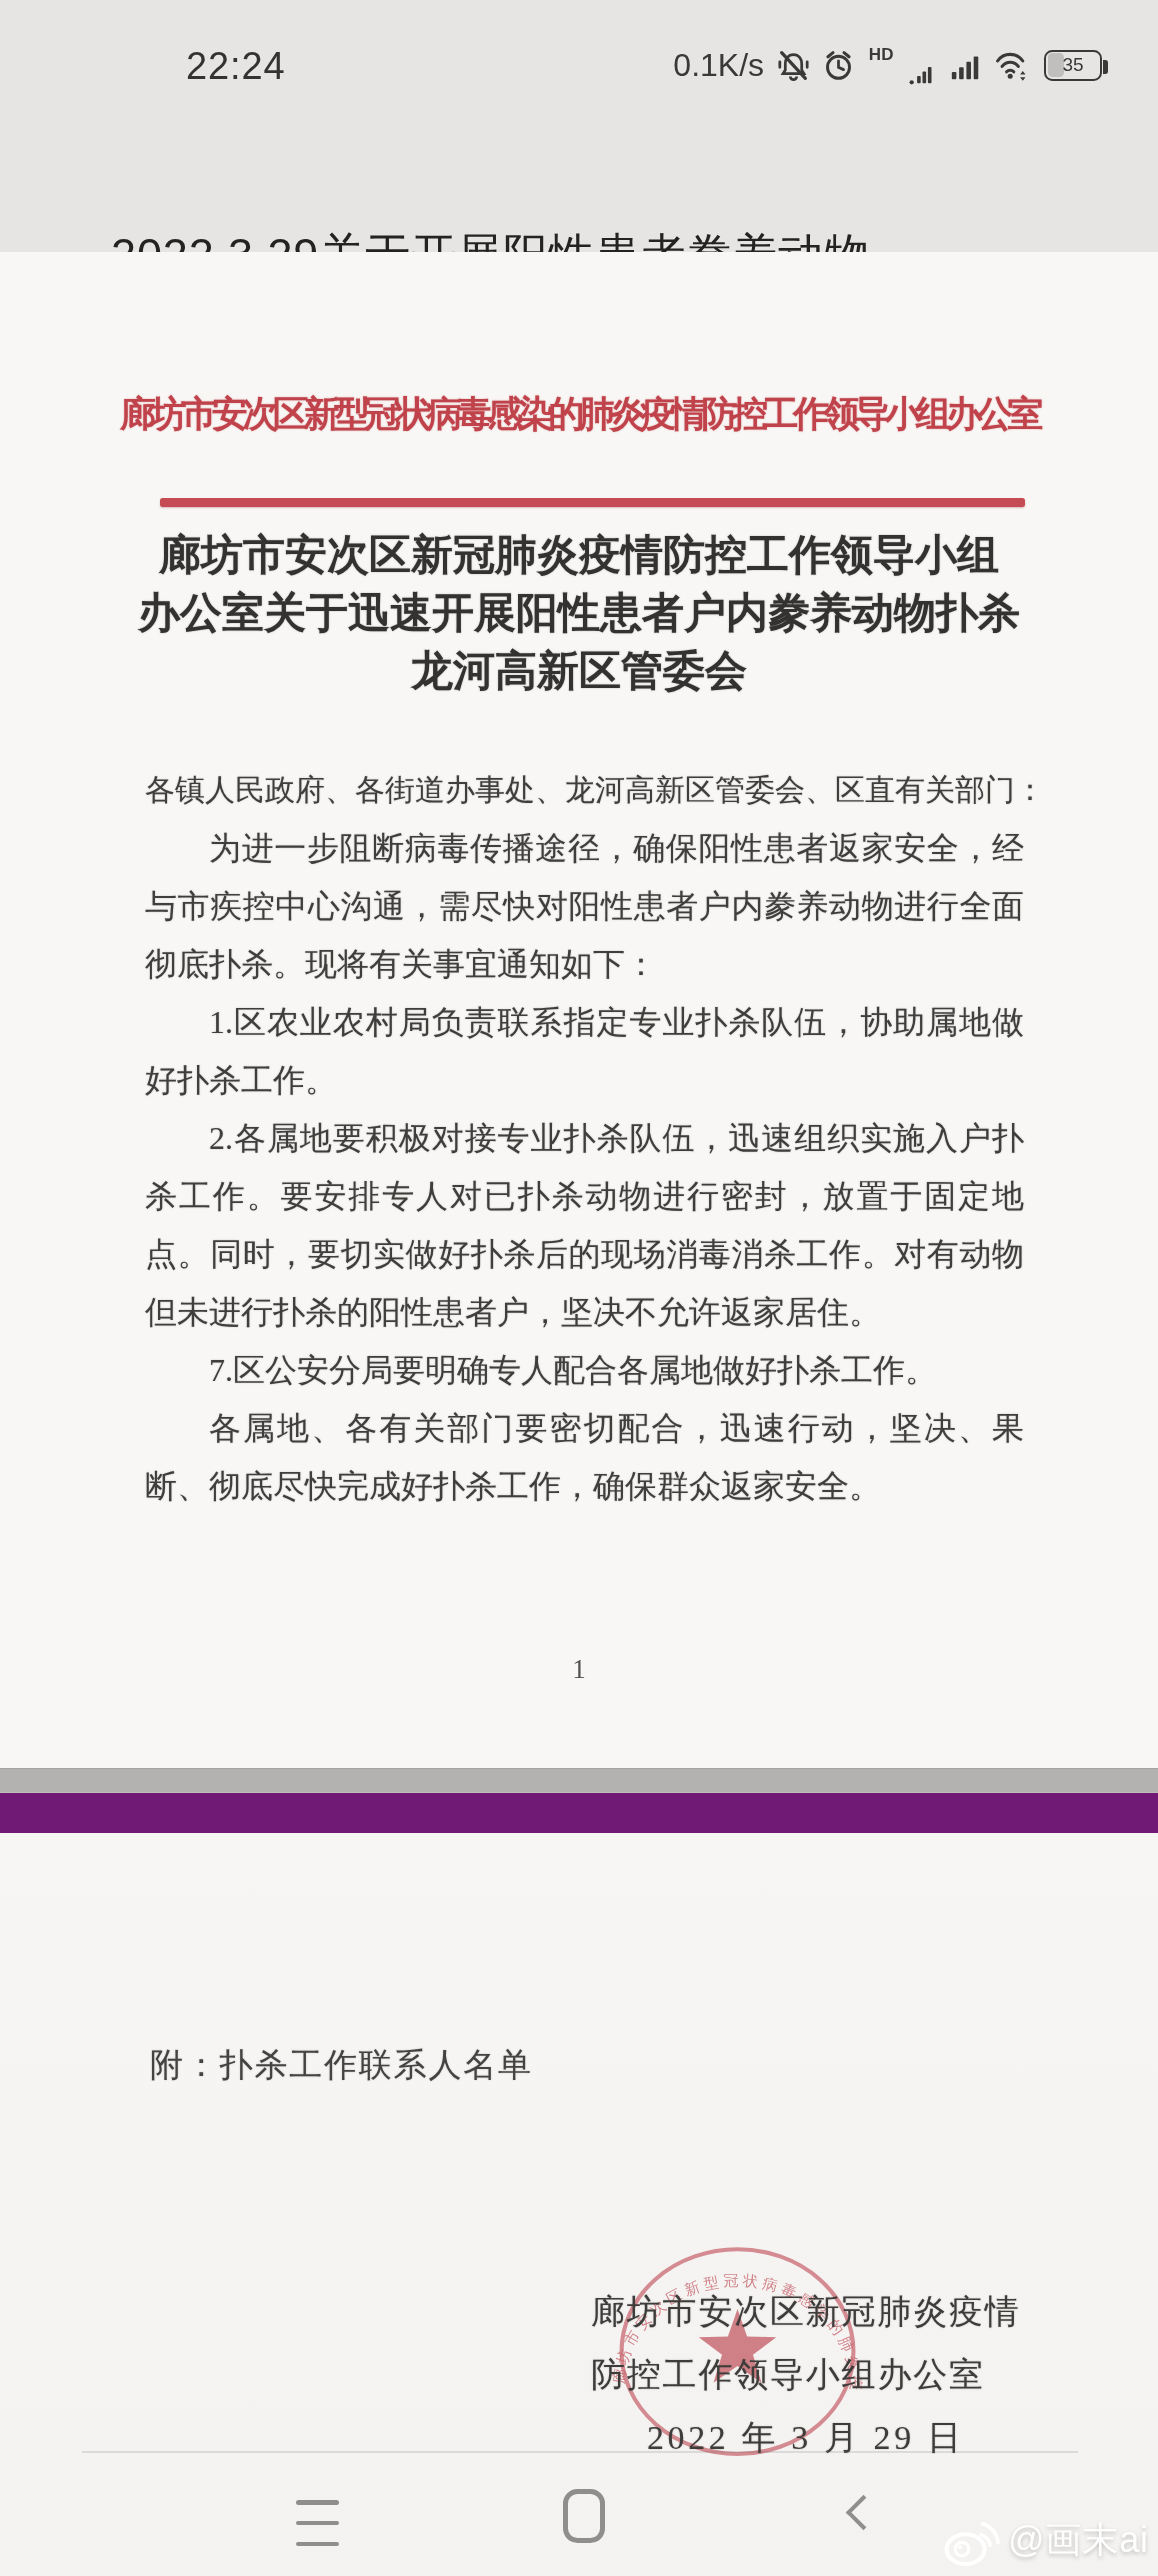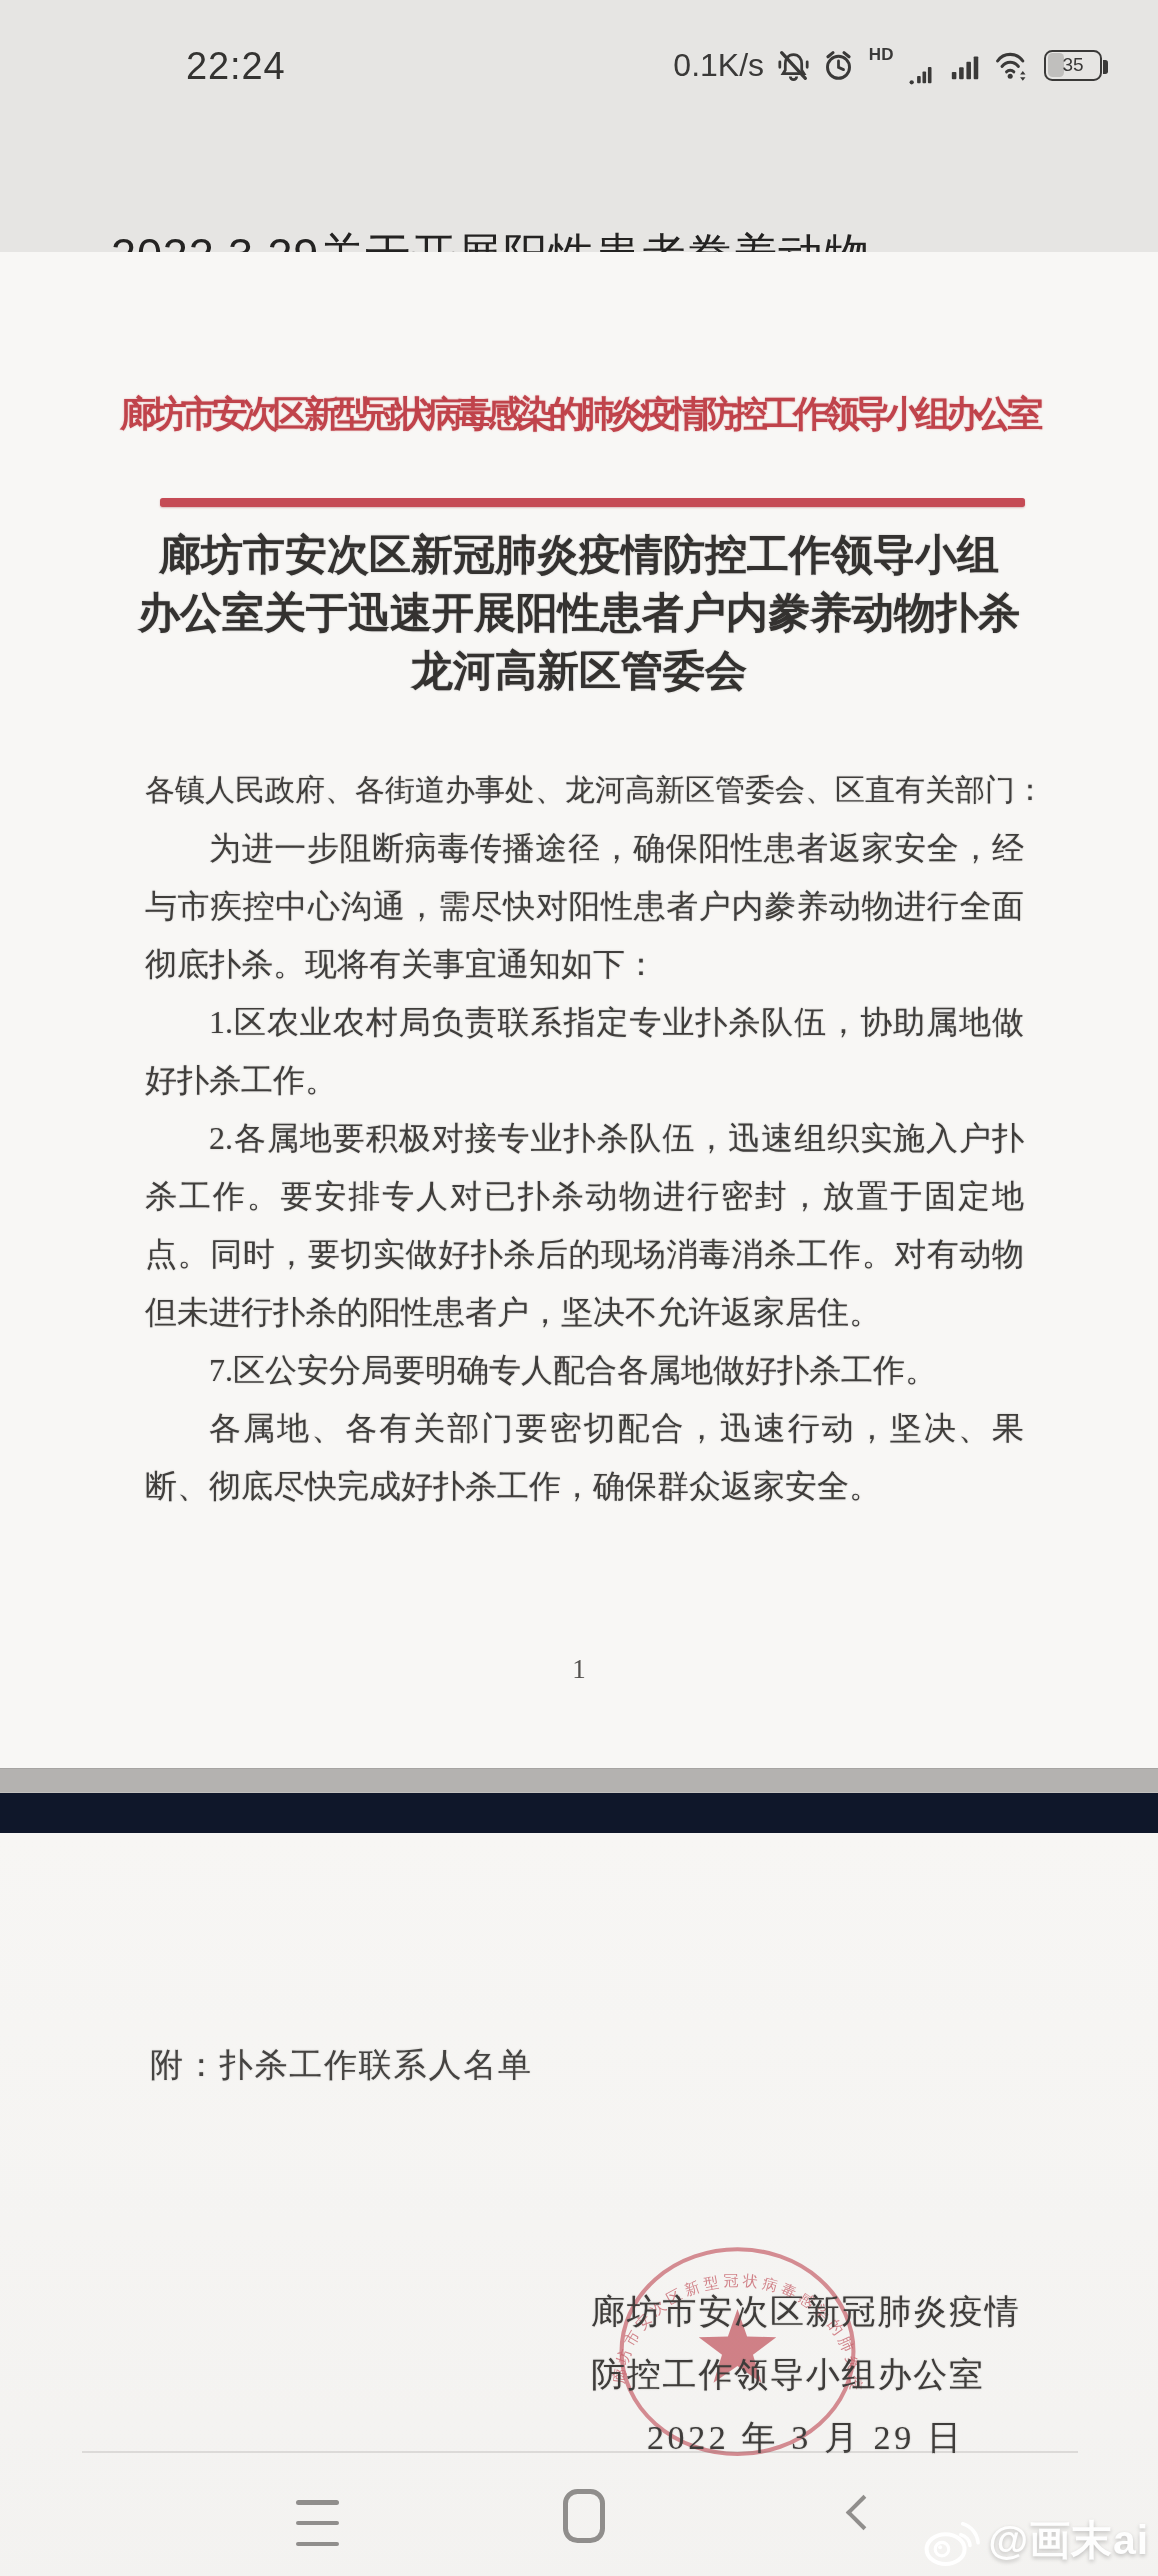--- a/index.html
+++ b/index.html
@@ -1,18 +1,18 @@
 <!DOCTYPE html>
 <html style="font-size:14.5px"><head>
 <meta charset="utf-8">
 <style>
   * { margin:0; padding:0; box-sizing:border-box; }
   html,body { width:1158px; height:2576px; }
   body { font-family:"Liberation Sans", sans-serif; background:#f6f5f3; }
-  .screen { position:relative; width:1158px; height:2576px; overflow:hidden; background:#0f172a; }
+  .screen { position:relative; width:1158px; height:2576px; overflow:hidden; background:#701a75; }
 
   
   .topbars { position:absolute; top:0; left:0; width:1158px; height:252px;
              background:#e6e5e3; }
   .status-bar { position:absolute; top:0; left:0; right:0; height:100px; }
   .status-time { position:absolute; left:186px; top:45px; font-size:38px; color:#343331; letter-spacing:0.9px; }
   .status-right { position:absolute; right:56px; top:45px; display:flex; align-items:center; gap:13.6px; color:#3a3938; }
   .net-speed { font-size:32px; letter-spacing:0; }
   .sicon { display:block; }
   .sim-group { display:flex; align-items:flex-end; gap:14px; }
@@ -74,21 +74,21 @@
   .nav-menu i { width:43px; height:4.5px; background:#908e8c; border-radius:2.7px; }
   .nav-home { position:absolute; left:563px; top:25px; width:42px; height:54px;
               border:5.4px solid #908e8c; border-radius:14.5px; }
   .nav-back { position:absolute; left:851px; top:36px; width:25px; height:25px;
               border-left:4.5px solid #908e8c; border-bottom:4.5px solid #908e8c;
               transform:rotate(45deg); }
 
   
   .watermark { position:absolute; right:9px; bottom:7.2px; display:flex; align-items:center; gap:7.2px;
                color:rgba(255,255,255,.97); text-shadow:0 1.8px 4.5px rgba(0,0,0,.22); }
-  .wm-text { font-size:41px; font-weight:bold; letter-spacing:0.9px; }
+  .wm-text { font-size:36px; font-weight:normal; letter-spacing:0.9px; }
 </style>
 </head>
 <body>
 
 <div class="screen">
 
   <div class="topbars">
 
     <div class="status-bar">
       <span class="status-time">22:24</span>

